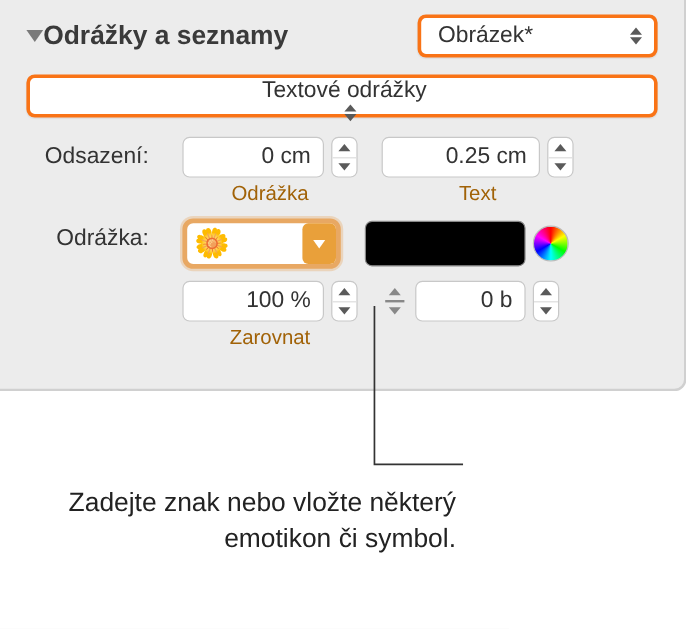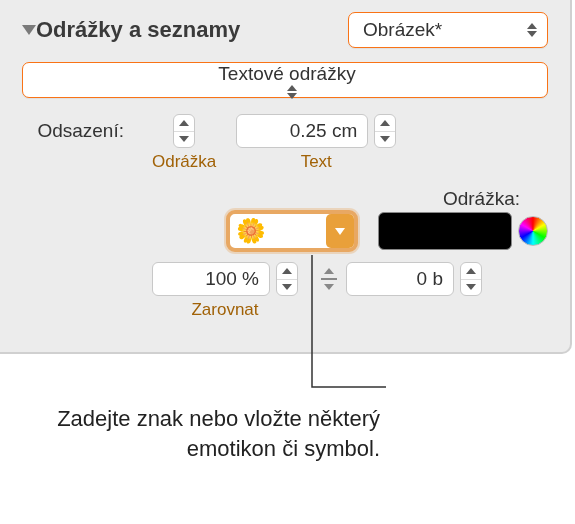--- a/index.html
+++ b/index.html
@@ -37,21 +37,21 @@
       font-weight: 700;
       font-size: 22px;
       flex: 1;
       color: #3a3a3a;
     }
     .popup {
       display: flex;
       align-items: center;
       justify-content: space-between;
       background: #fff;
-      border: 1px solid #f97316;
+      border: 3px solid #f97316;
       border-radius: 7px;
       height: 36px;
       padding: 0 10px 0 14px;
       font-size: 19px;
       box-shadow: 0 1px 1px rgba(0,0,0,0.06);
     }
     .popup .chevrons {
       display: flex; flex-direction: column; gap: 2px;
       margin-left: 10px;
     }
@@ -185,20 +185,21 @@
       <span class="chev-up"></span>
         <span class="chev-down"></span>
     </span>
   </div>
 
   <div class="row">
     <div class="label">Odsazení:</div>
     <div class="cols">
       <div class="colblock">
         <div class="stepper-group">
+          <div class="num-input">0 cm</div>
           <div class="stepper">
             <div class="stp">
                 <span class="chev-up"></span>
               </div>
             <div class="stp">
                 <span class="chev-down"></span>
               </div>
           </div>
         </div>
         <div class="sub-label">Odrážka</div>
@@ -213,21 +214,21 @@
             <div class="stp">
                 <span class="chev-down"></span>
               </div>
           </div>
         </div>
         <div class="sub-label">Text</div>
       </div>
     </div>
   </div>
 
-  <div class="row" style="align-items:flex-end;flex-direction:column;">
+  <div class="row" style="align-items:flex-start;">
     <div class="label">Odrážka:</div>
     <div class="cols" style="align-items:center;">
       <div class="bullet-select">
         <span class="bullet-emoji">🌼</span>
         <div class="bullet-dd">
           <span class="chev-down"></span>
         </div>
       </div>
       <div style="display:flex;align-items:center;">
         <div class="color-well"></div>
@@ -251,21 +252,21 @@
               </div>
           </div>
         </div>
         <div class="sub-label">Zarovnat</div>
       </div>
       <div class="colblock">
         <div class="stepper-group">
           <div class="align-icon">
               <div class="b"></div>
             </div>
-          <div class="num-input" style="width:108px">0 b</div>
+          <div class="num-input" style="width:92px">0 b</div>
           <div class="stepper">
             <div class="stp">
                 <span class="chev-up"></span>
               </div>
             <div class="stp">
                 <span class="chev-down"></span>
               </div>
           </div>
         </div>
       </div>

